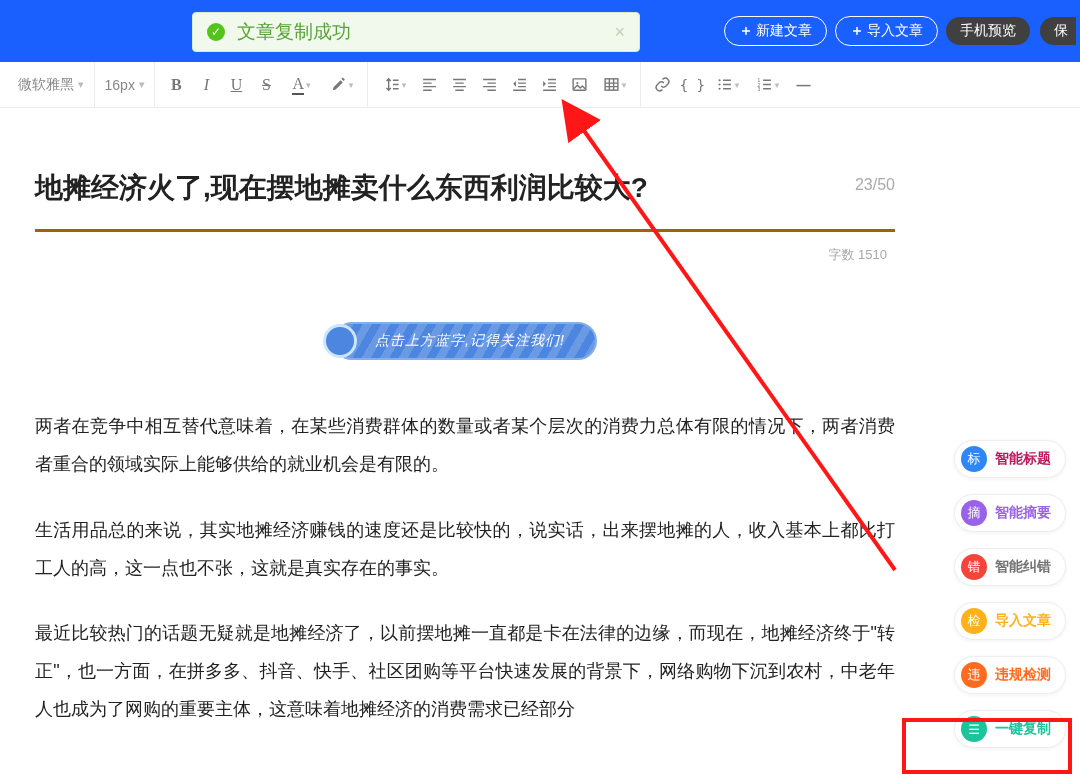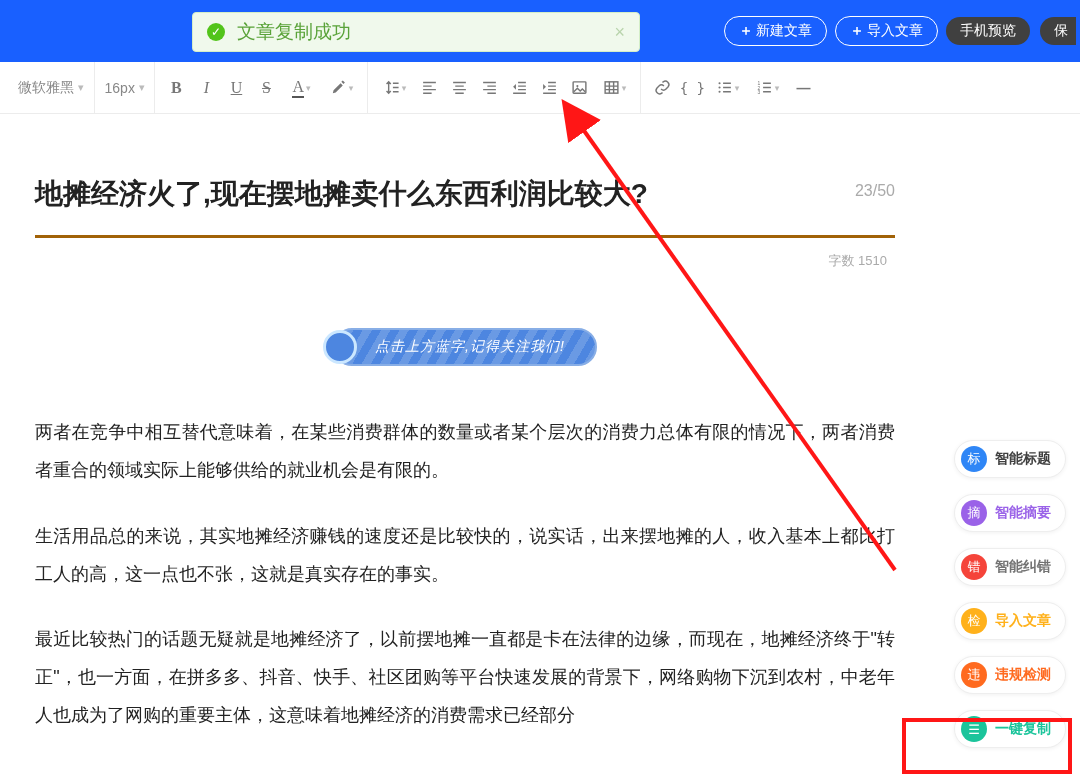--- a/index.html
+++ b/index.html
@@ -12,21 +12,21 @@
   .pill-solid { background: #404040; border: none; }
   .pill-right-edge { border-radius: 20px 0 0 20px; padding-right: 8px; margin-left: 10px; }
 
   
   .toast { position: absolute; top: 12px; left: 192px; width: 448px; height: 40px; background: #f0f9ec; border: 1px solid #d4eec8; border-radius: 4px; display: flex; align-items: center; padding: 0 14px; z-index: 50; }
   .toast .check { width: 18px; height: 18px; border-radius: 50%; background: #52c41a; display: inline-flex; align-items: center; justify-content: center; color: #fff; font-size: 12px; margin-right: 12px; }
   .toast .msg { color: #5aa33a; font-size: 19px; flex: 1; }
   .toast .close { color: #b9d4ac; font-size: 18px; cursor: pointer; }
 
   
-  .toolbar { height: 52px; border-bottom: 1px solid #ececec; display: flex; align-items: center; padding: 0 8px; color: #888; font-size: 14px; }
+  .toolbar { height: 46px; border-bottom: 1px solid #ececec; display: flex; align-items: center; padding: 0 8px; color: #888; font-size: 14px; }
   .tb-group { display: flex; align-items: center; padding: 0 6px; border-right: 1px solid #ececec; height: 100%; }
   .tb-group:last-child { border-right: none; }
   .tb-sel { display: inline-flex; align-items: center; color: #888; cursor: pointer; padding: 0 4px; }
   .tb-sel .chev { margin-left: 4px; color: #bbb; font-size: 11px; }
   .tb-btn { width: 26px; height: 26px; display: inline-flex; align-items: center; justify-content: center; margin: 0 2px; cursor: pointer; color: #777; border-radius: 3px; }
   .tb-btn svg { width: 17px; height: 17px; }
   .tb-btn .letter { font-size: 16px; font-family: Georgia, serif; }
   .tb-btn.with-chev { width: 36px; }
   .tb-btn .mini-chev { font-size: 9px; color: #bbb; margin-left: 2px; }
 
@@ -42,21 +42,21 @@
   .banner { position: relative; background: repeating-linear-gradient(120deg,#4d86e0 0 8px,#6a9ae4 8px 16px); color: #fff; border-radius: 20px; padding: 8px 30px 8px 40px; font-style: italic; font-size: 14px; letter-spacing: 1px; border: 2px solid #88aee6; }
   .banner::before { content: ""; position: absolute; left: -12px; top: 50%; transform: translateY(-50%); width: 28px; height: 28px; background: #4d86e0; border-radius: 50%; border: 3px solid #cbe7ff; }
 
   .para { font-size: 18px; color: #222; line-height: 2.1; margin-bottom: 28px; text-align: justify; }
 
   
   .side-pills { position: absolute; right: 14px; top: 440px; display: flex; flex-direction: column; gap: 16px; align-items: flex-end; }
   .side-pill { display: inline-flex; align-items: center; background: #fff; border: 1px solid #eee; border-radius: 22px; padding: 5px 14px 5px 6px; box-shadow: 0 1px 4px rgba(0,0,0,0.06); cursor: pointer; }
   .side-pill .circ { width: 26px; height: 26px; border-radius: 50%; display: inline-flex; align-items: center; justify-content: center; color: #fff; font-size: 13px; margin-right: 8px; flex-shrink:0; }
   .side-pill .lbl { font-size: 14px; font-weight: 600; }
-  .c-blue { background: #2f86f6; } .t-blue { color: #404040; }
+  .c-blue { background: #2f86f6; } .t-blue { color: #be185d; }
   .c-purple { background: #9a62e8; } .t-purple { color: #9a62e8; }
   .c-red { background: #f5443a; } .t-red { color: #737373; }
   .c-yellow { background: #ffb11b; } .t-yellow { color: #ffb11b; }
   .c-orange { background: #ff6a1f; } .t-orange { color: #ff6a1f; }
   .c-teal { background: #1bc49b; } .t-teal { color: #1bc49b; }
 
   
   .arrow-overlay { position: absolute; top: 0; left: 0; width: 1080px; height: 779px; pointer-events: none; z-index: 60; }
   .red-box { position: absolute; border: 4px solid #ff1616; pointer-events: none; z-index: 60; }
 </style>

